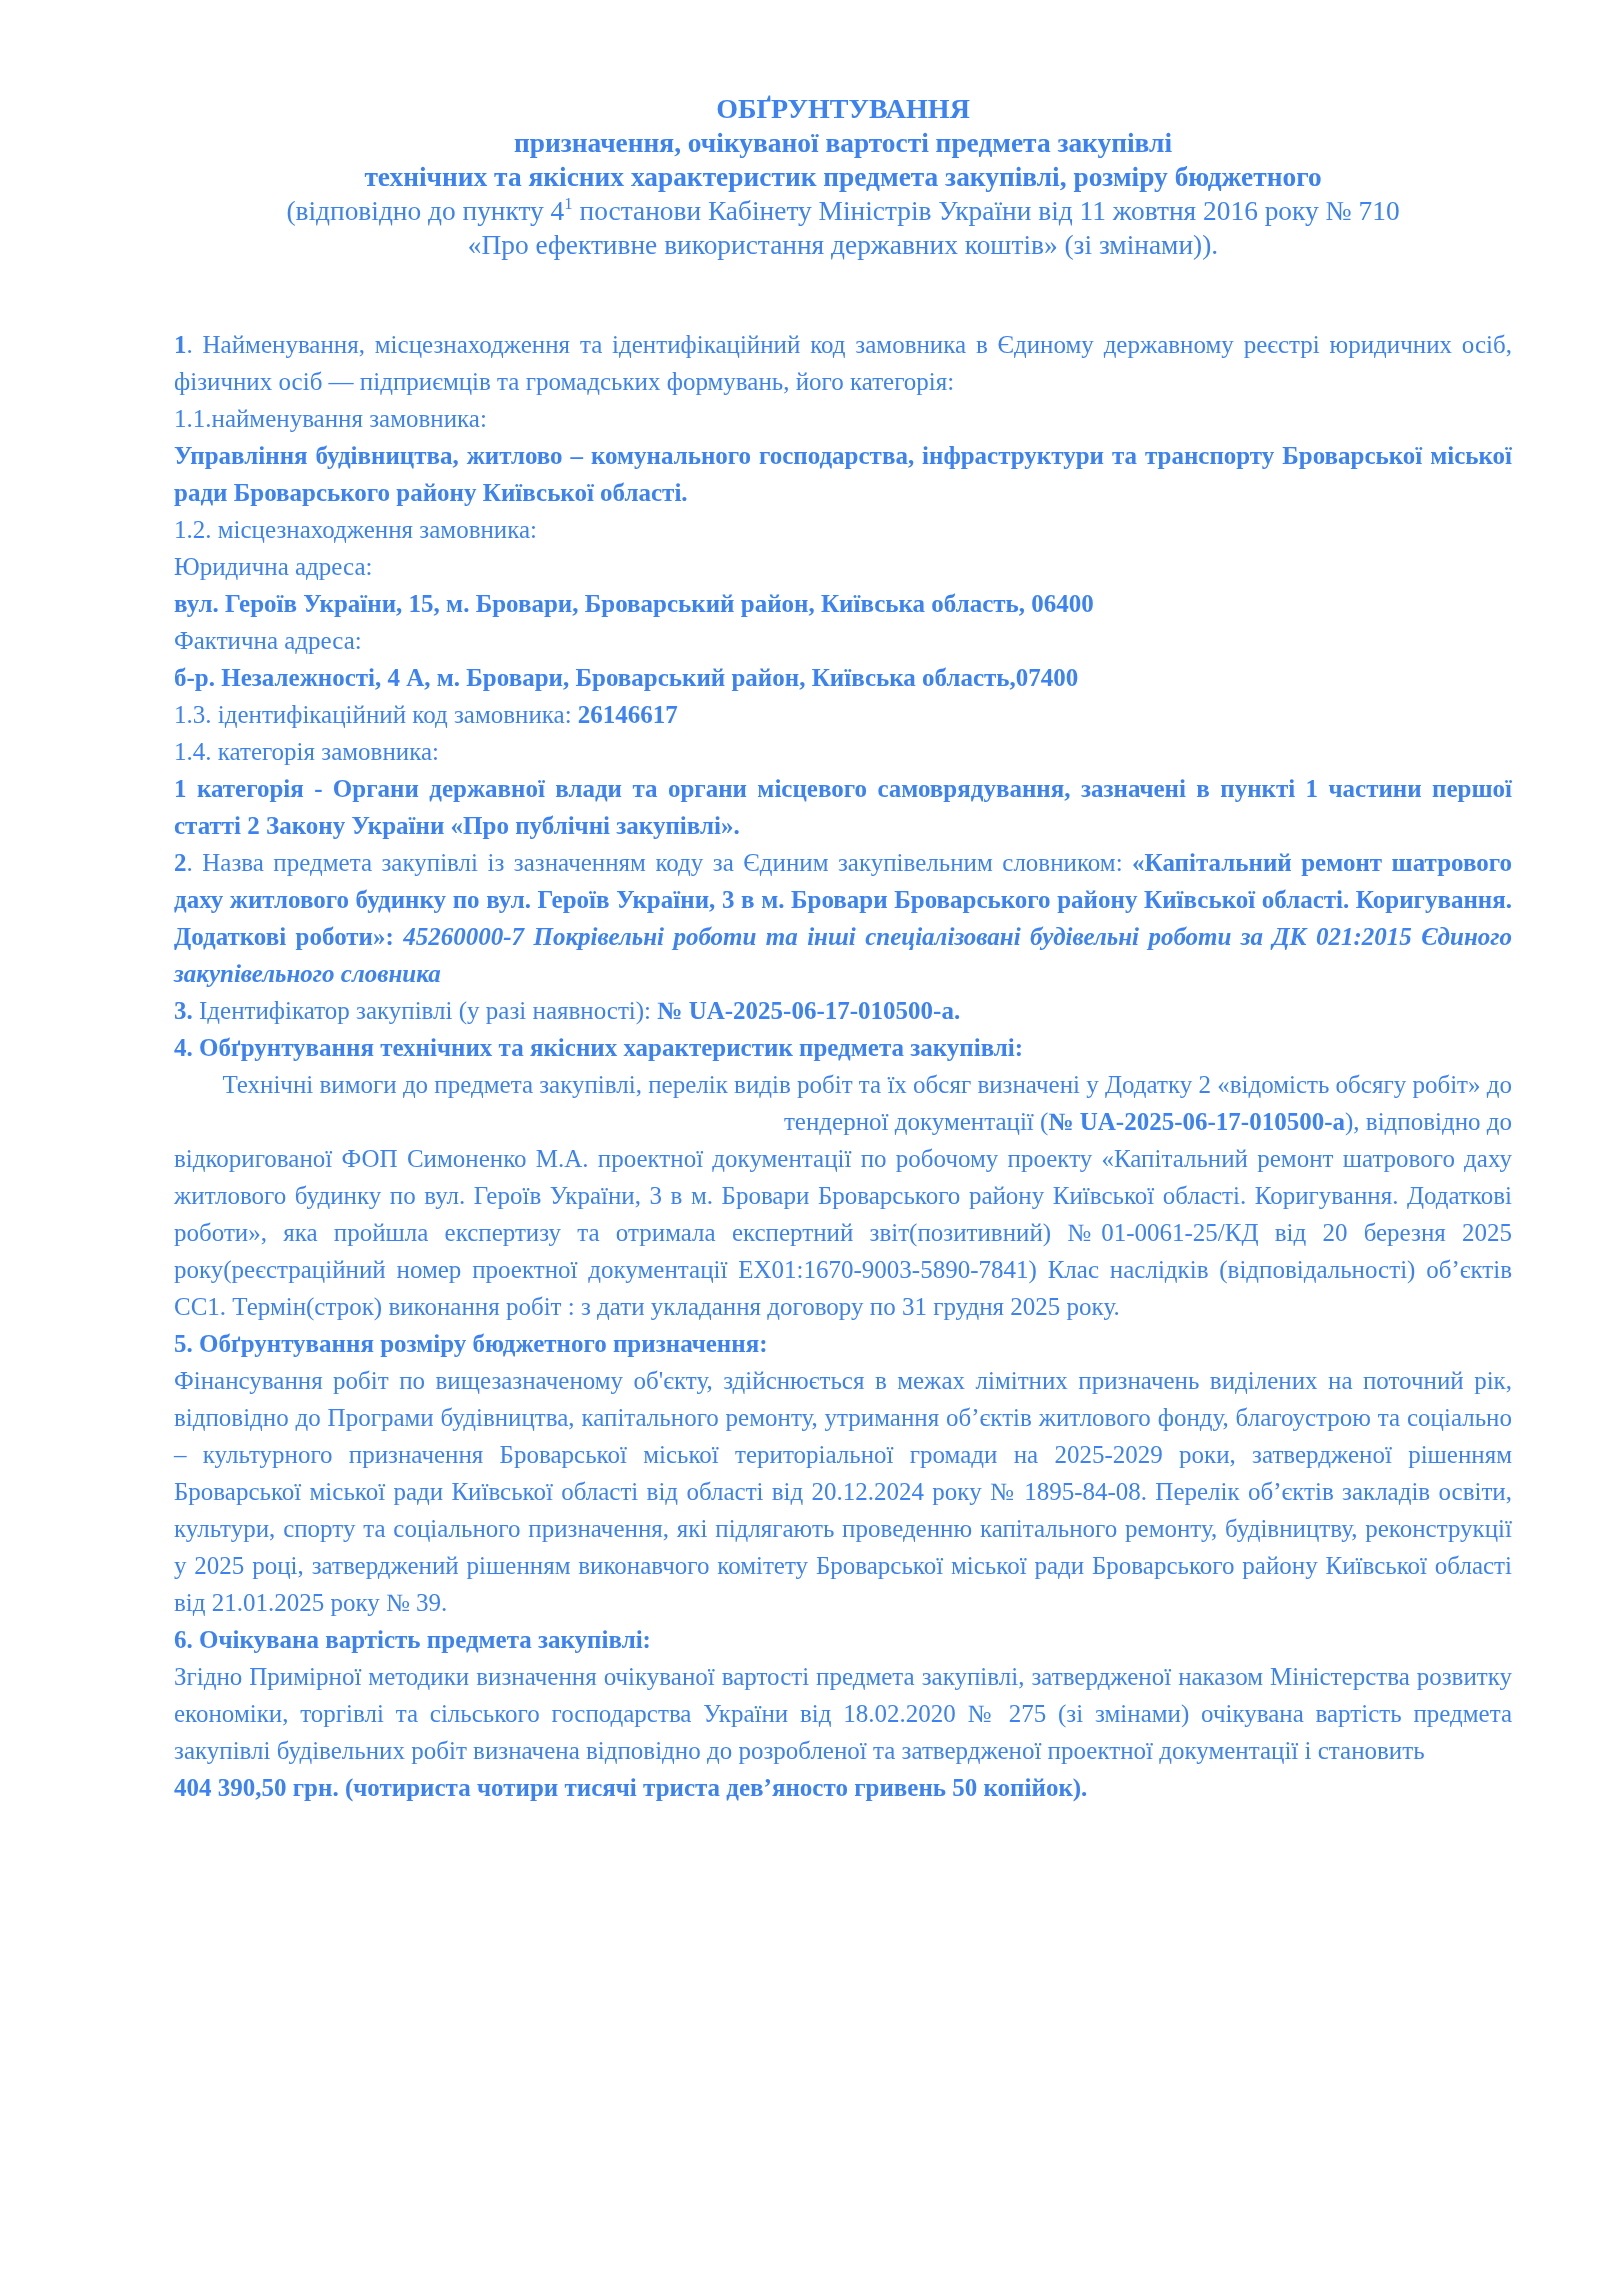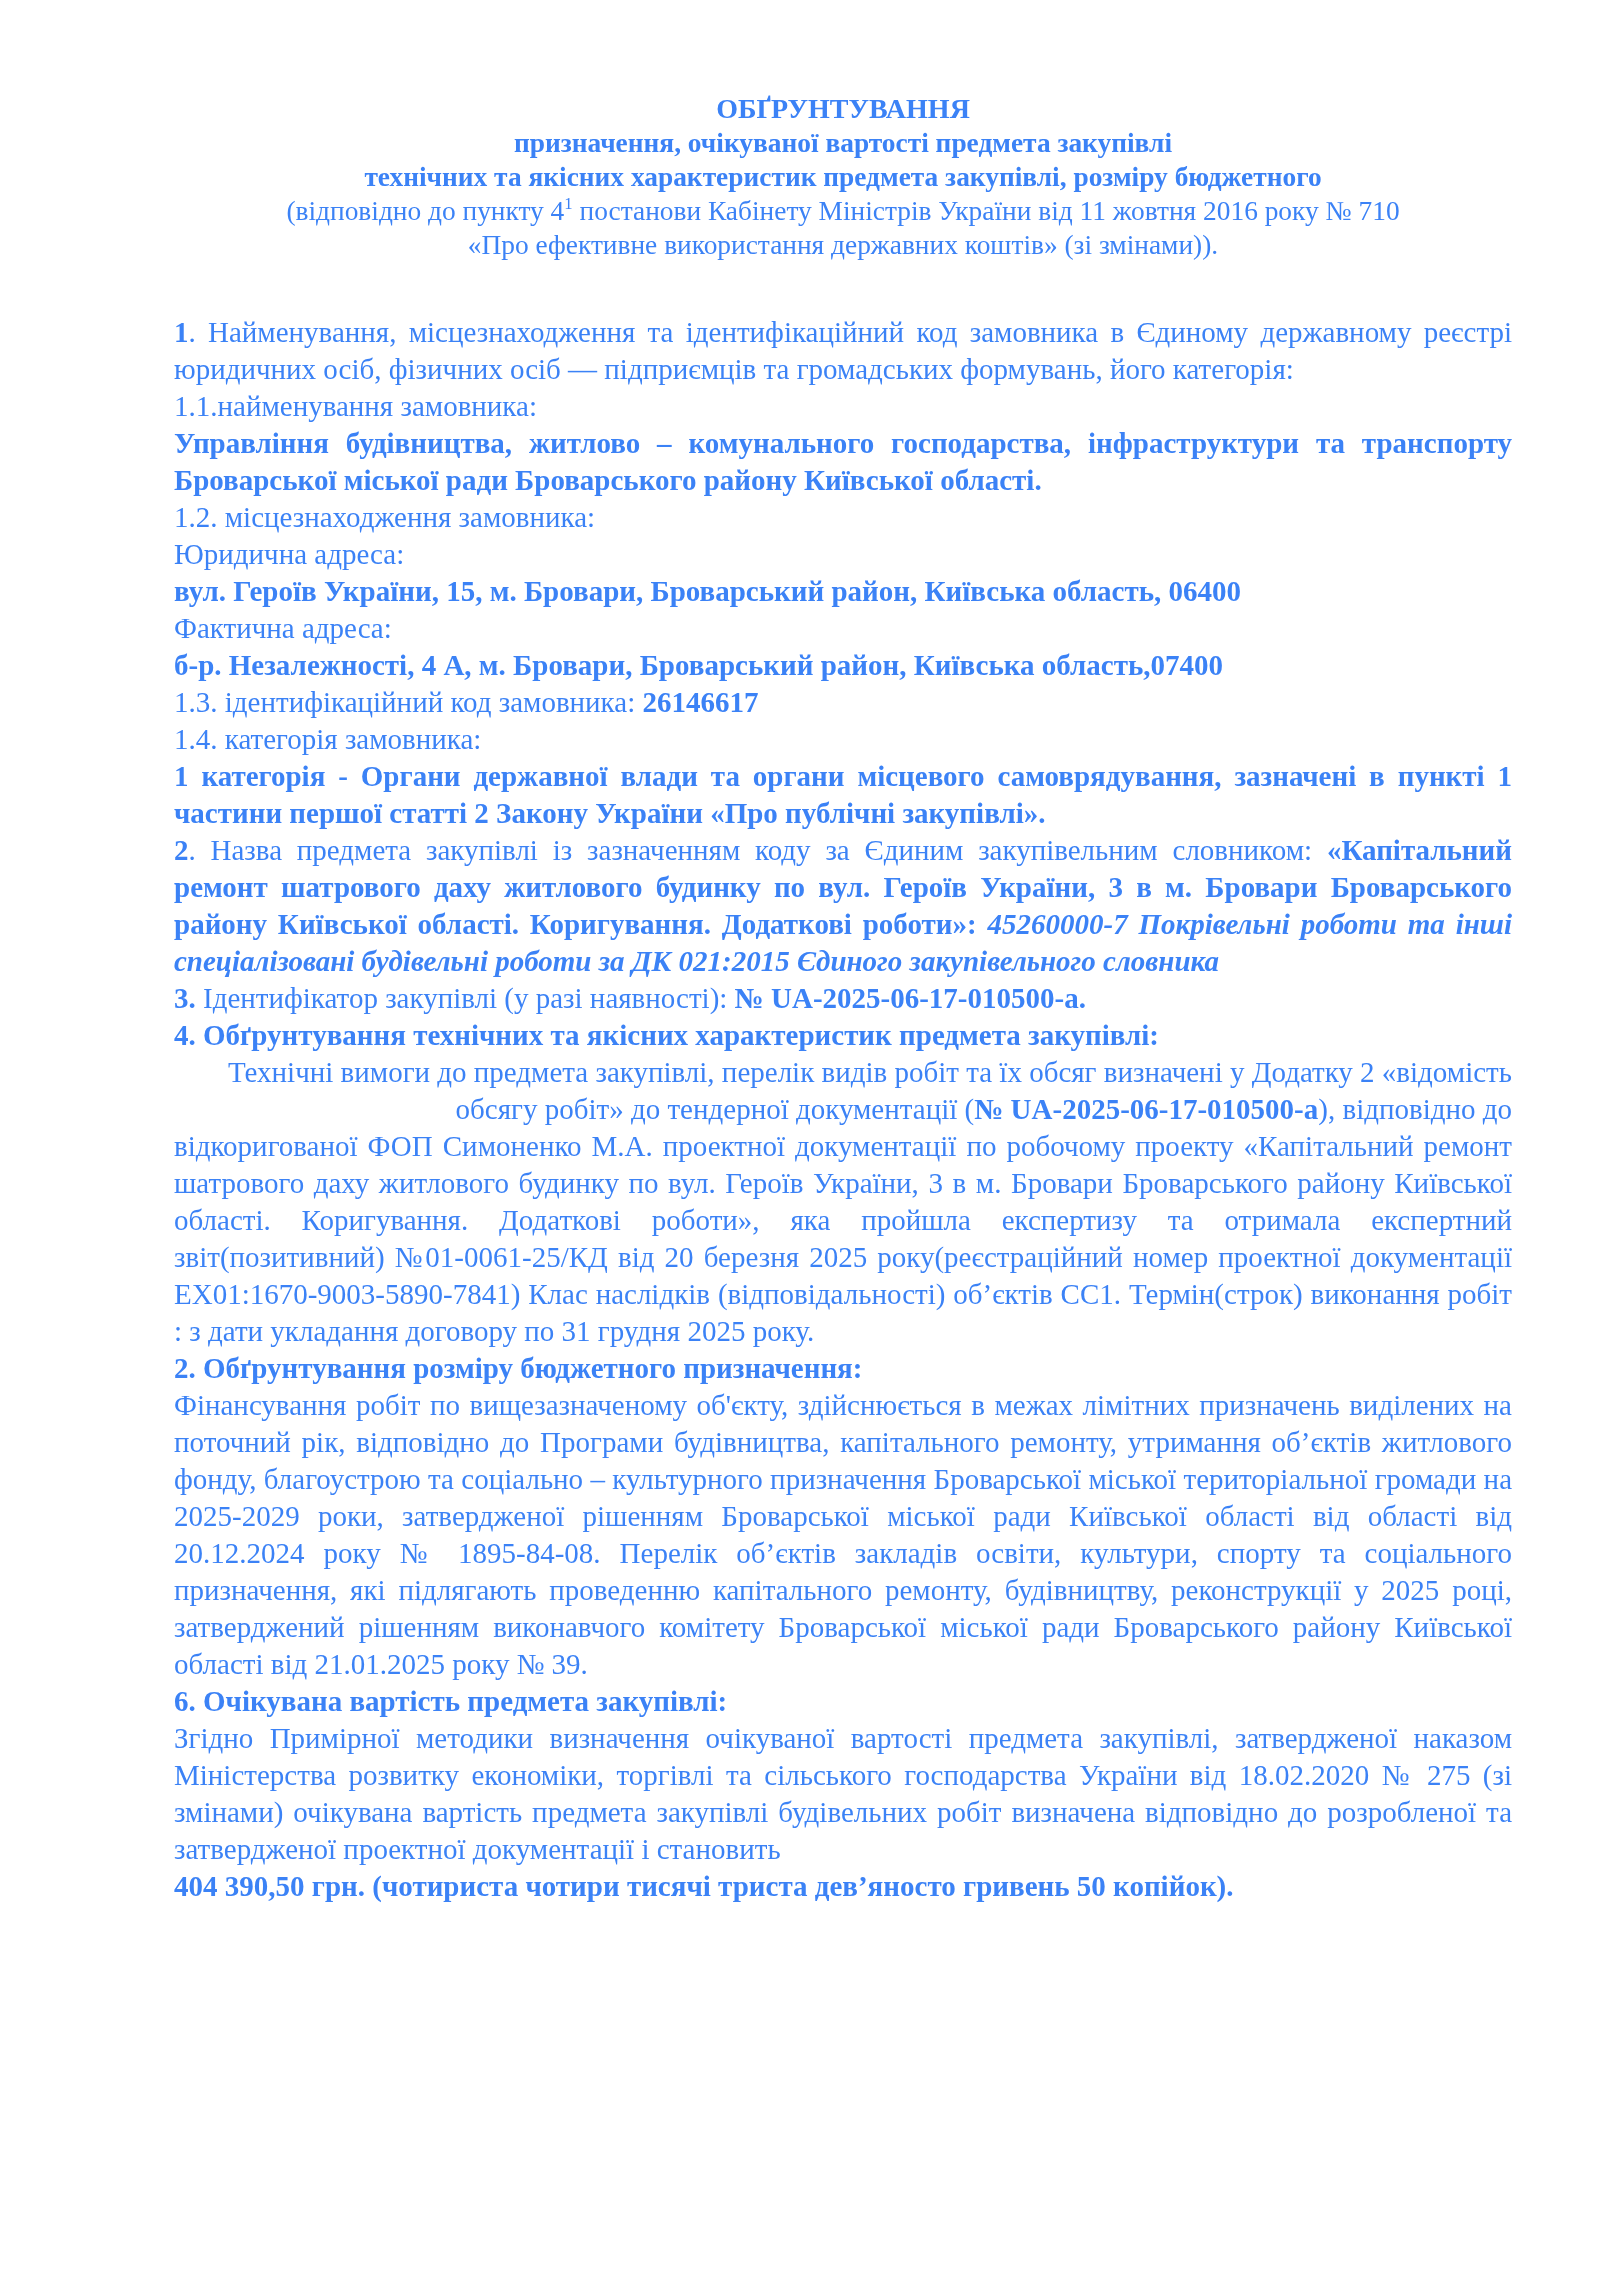--- a/index.html
+++ b/index.html
@@ -11,22 +11,22 @@
   }
   .header {
     position: absolute; left: 174px; width: 1338px; top: 92px;
     text-align: center; font-size: 27.4px; line-height: 34px;
   }
   .header .title { font-weight: bold; font-size: 28px; }
   .header .subtitle { font-weight: bold; }
   .header .ref { font-weight: normal; }
   sup { font-size: 16.7px; line-height: 0; vertical-align: 10.8px; }
   .body {
-    position: absolute; left: 174px; width: 1338px; top: 314px;
-    font-size: 29px; line-height: 37px;
+    position: absolute; left: 174px; width: 1338px; top: 326px;
+    font-size: 25px; line-height: 37px;
   }
   .p { margin: 0; text-align: justify; }
   .p.left { text-align: left; }
   .b { font-weight: bold; }
   .bi { font-weight: bold; font-style: italic; }
 </style>
 </head>
 <body>
 
 <div class="page">
@@ -54,21 +54,21 @@
     <p class="p b">1 категорія - Органи державної влади та органи місцевого самоврядування, зазначені в пункті 1 частини першої статті 2 Закону України «Про публічні закупівлі».</p>
 
     <p class="p"><span class="b">2</span><span>. Назва предмета закупівлі із зазначенням коду за Єдиним закупівельним словником: </span><span class="b">«Капітальний ремонт шатрового даху житлового будинку по вул. Героїв України, 3 в м. Бровари Броварського району Київської області. Коригування. Додаткові роботи»:</span> <span class="bi">45260000-7 Покрівельні роботи та інші спеціалізовані будівельні роботи за ДК 021:2015 Єдиного закупівельного словника</span></p>
 
     <p class="p left"><span class="b">3.</span><span> Ідентифікатор закупівлі (у разі наявності): </span><span class="b">№ UA-2025-06-17-010500-a.</span></p>
 
     <p class="p left b">4. Обґрунтування технічних та якісних характеристик предмета закупівлі:</p>
     <p class="p" style="text-align:right;"><span>Технічні вимоги до предмета закупівлі, перелік видів робіт та їх обсяг визначені у Додатку 2 «відомість обсягу робіт» до тендерної документації (</span><span class="b">№ UA-2025-06-17-010500-a</span><span>), відповідно до</span></p>
     <p class="p">відкоригованої ФОП Симоненко М.А. проектної документації по робочому проекту «Капітальний ремонт шатрового даху житлового будинку по вул. Героїв України, 3 в м. Бровари Броварського району Київської області. Коригування. Додаткові роботи», яка пройшла експертизу та отримала експертний звіт(позитивний) №01-0061-25/КД від 20 березня 2025 року(реєстраційний номер проектної документації ЕХ01:1670-9003-5890-7841) Клас наслідків (відповідальності) об’єктів СС1. Термін(строк) виконання робіт : з дати укладання договору по 31 грудня 2025 року.</p>
 
-    <p class="p left b">2. Обґрунтування розміру бюджетного призначення:</p>
+    <p class="p left b">5. Обґрунтування розміру бюджетного призначення:</p>
     <p class="p">Фінансування робіт по вищезазначеному об'єкту, здійснюється в межах лімітних призначень виділених на поточний рік, відповідно до Програми будівництва, капітального ремонту, утримання об’єктів житлового фонду, благоустрою та соціально – культурного призначення Броварської міської територіальної громади на 2025-2029 роки, затвердженої рішенням Броварської міської ради Київської області від області від 20.12.2024 року № 1895-84-08. Перелік об’єктів закладів освіти, культури, спорту та соціального призначення, які підлягають проведенню капітального ремонту, будівництву, реконструкції у 2025 році, затверджений рішенням виконавчого комітету Броварської міської ради Броварського району Київської області від 21.01.2025 року № 39.</p>
 
     <p class="p left b">6. Очікувана вартість предмета закупівлі:</p>
     <p class="p">Згідно Примірної методики визначення очікуваної вартості предмета закупівлі, затвердженої наказом Міністерства розвитку економіки, торгівлі та сільського господарства України від 18.02.2020 № 275 (зі змінами) очікувана вартість предмета закупівлі будівельних робіт визначена відповідно до   розробленої та затвердженої проектної документації і становить</p>
     <p class="p left b">404 390,50 грн. (чотириста чотири тисячі триста дев’яносто гривень 50 копійок).</p>
 
   </div>
 </div>
 
 

